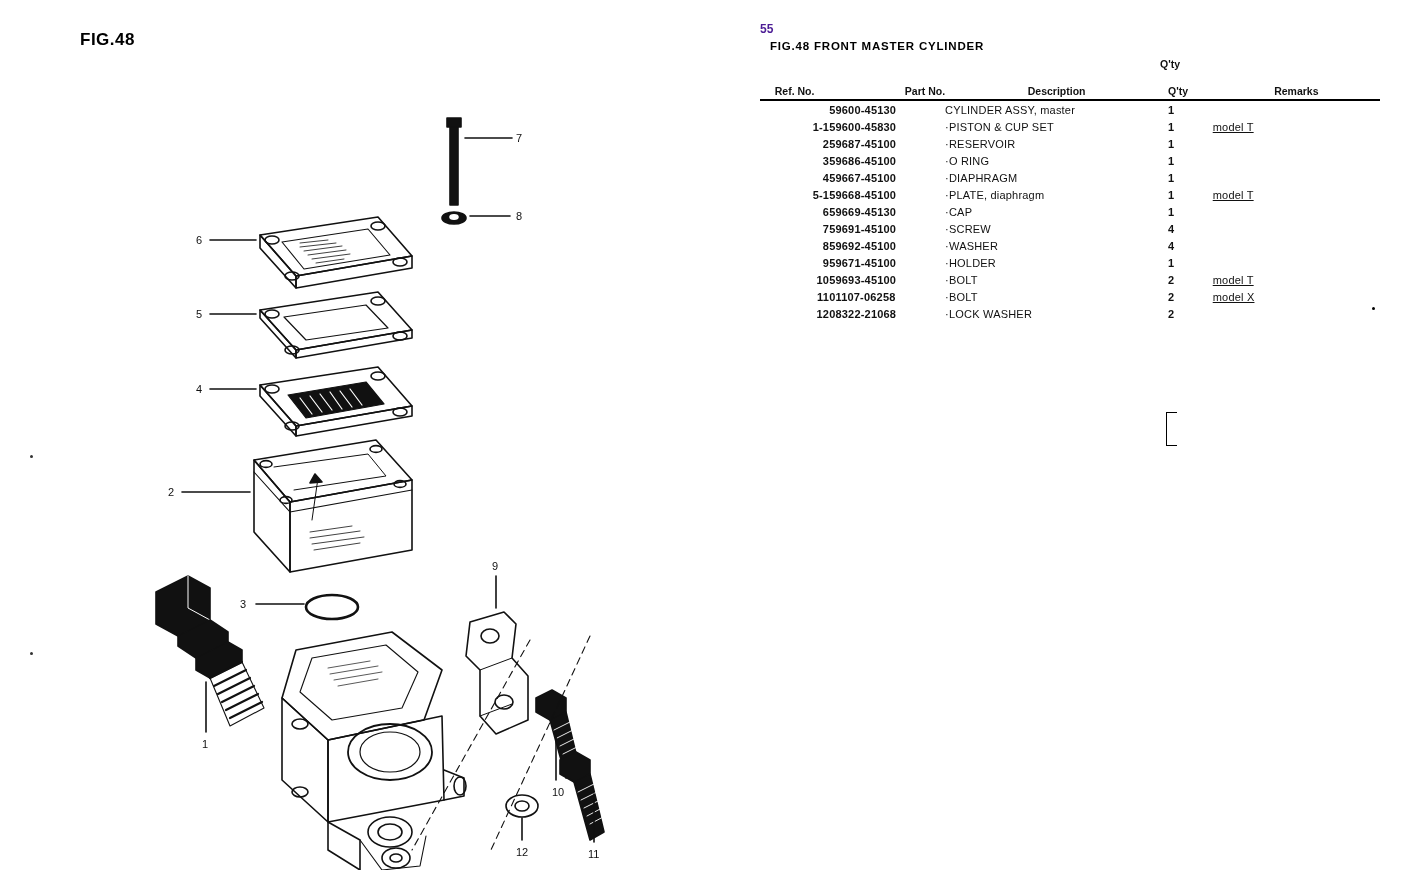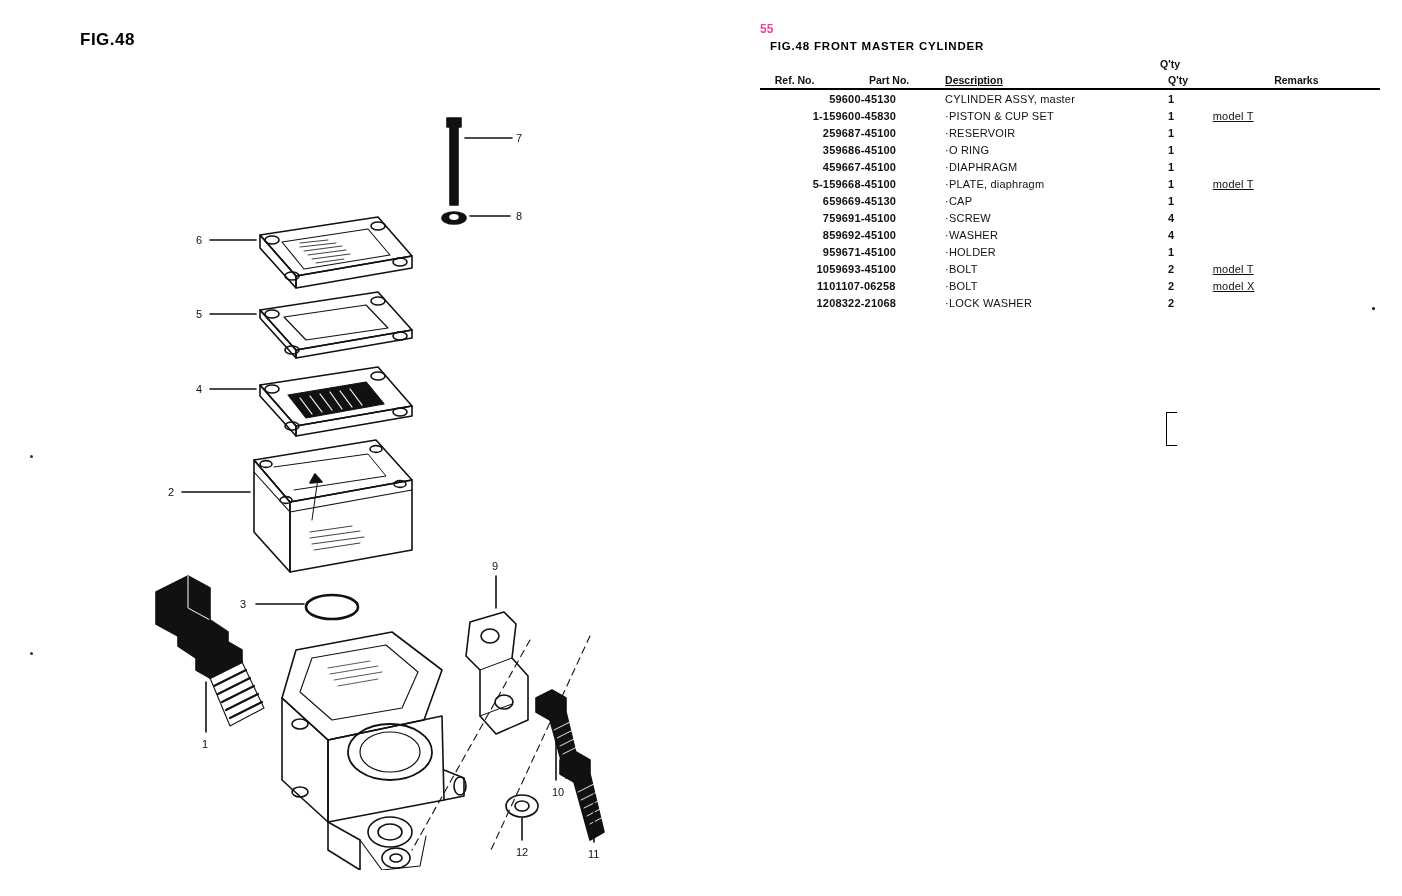--- a/index.html
+++ b/index.html
@@ -27,21 +27,21 @@
     color: #000;
   }
 
   
   .page-number {
     position: absolute;
     left: 760px;
     top: 22px;
     font-size: 12px;
     font-weight: bold;
-    color: #ec4899;
+    color: #4c1d95;
   }
 
   
   .table-area {
     position: absolute;
     left: 760px;
     top: 40px;
     width: 620px;
   }
   .table-title {
@@ -53,36 +53,36 @@
     color: #000;
   }
   .qty-top {
     position: absolute;
     left: 400px;
     top: 18px;
     font-size: 10.5px;
     font-weight: bold;
   }
   table.parts {
-    margin-top: 22px;
+    margin-top: 33px;
     border-collapse: collapse;
     width: 620px;
     font-size: 11px;
   }
   table.parts th {
     font-size: 10.5px;
     font-weight: bold;
     text-align: left;
     padding: 0 0 2px 0;
     border-bottom: 2px solid #000;
     white-space: nowrap;
   }
   table.parts th.c-ref { width: 62px;  text-align: center; }
-  table.parts th.c-part { width: 100px; text-align: center; padding-left: 4px;}
-  table.parts th.c-desc { width: 200px; text-align: left; text-decoration: underline;}
+  table.parts th.c-part { width: 100px; text-align: right; padding-left: 4px;}
+  table.parts th.c-desc { width: 200px; text-align: center;}
   table.parts th.c-qty { width: 40px;  text-align: left; }
   table.parts th.c-rem { width: 150px; text-align: center; }
 
   table.parts td {
     padding: 2.5px 0;
     vertical-align: top;
     font-size: 11px;
     letter-spacing: 0.2px;
     white-space: nowrap;
   }

